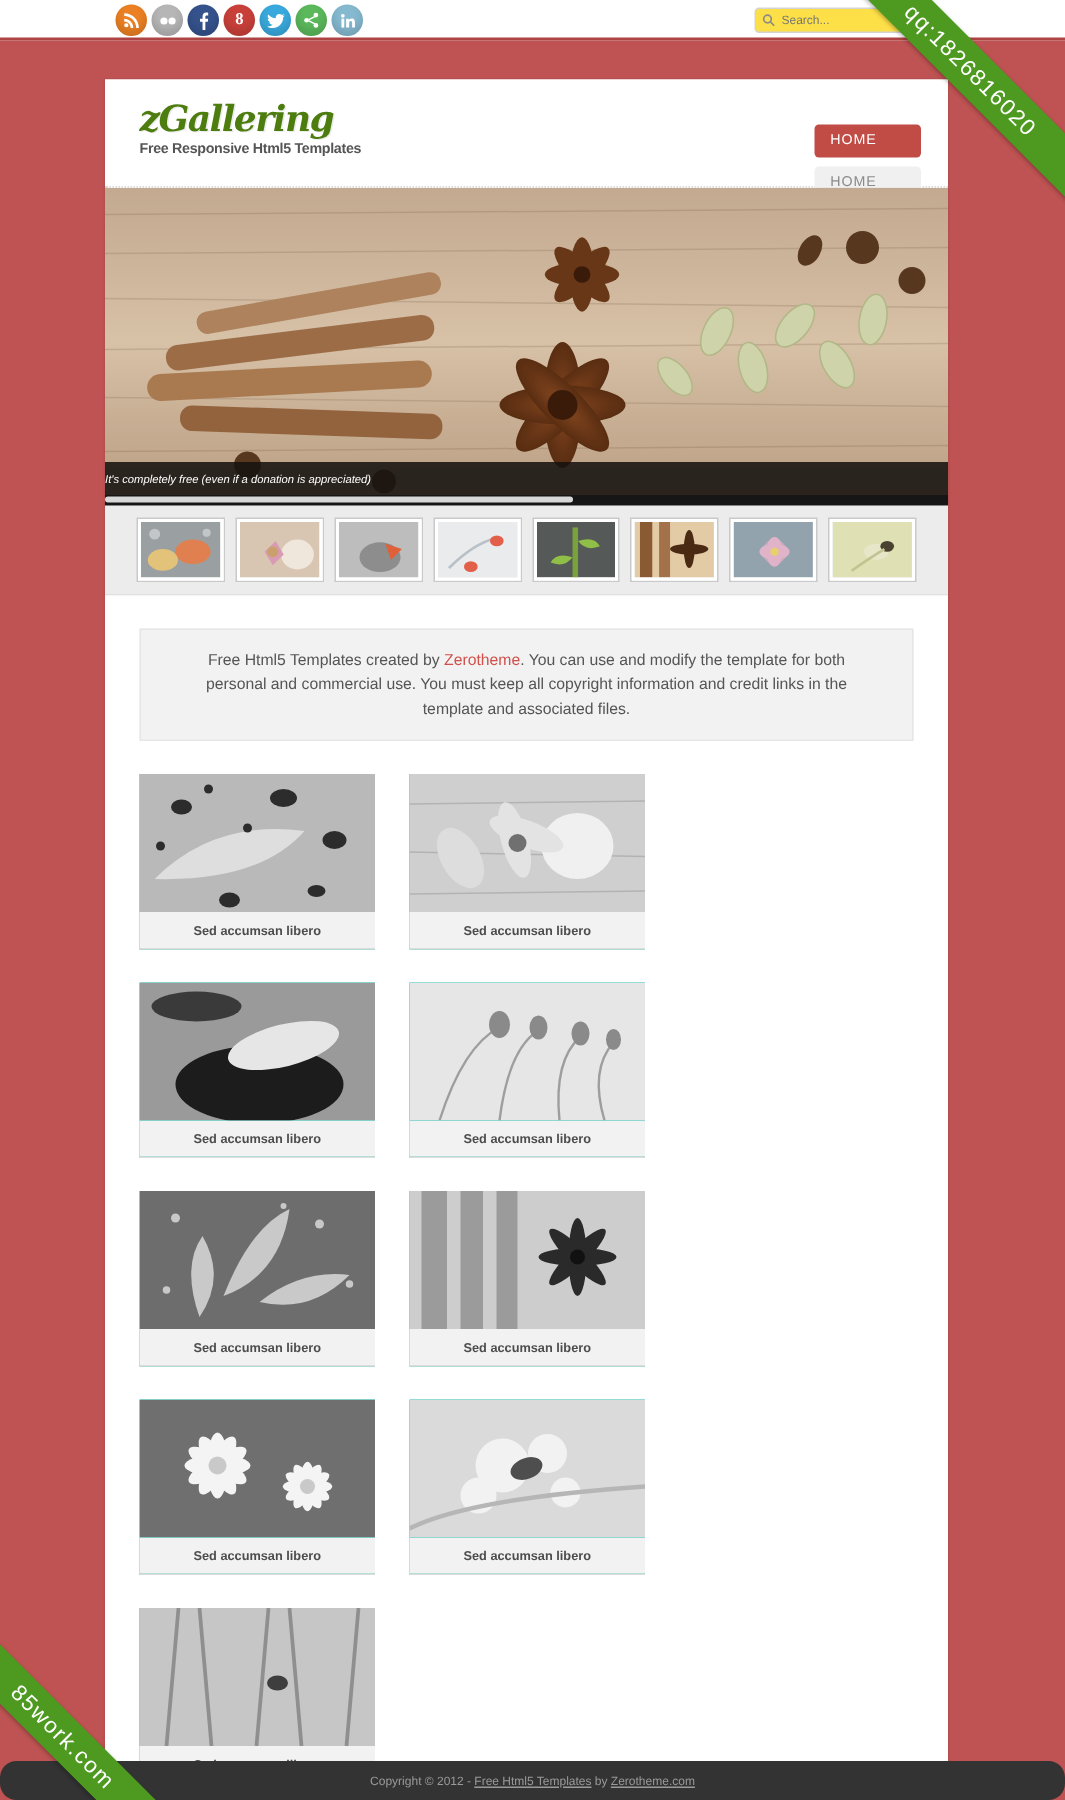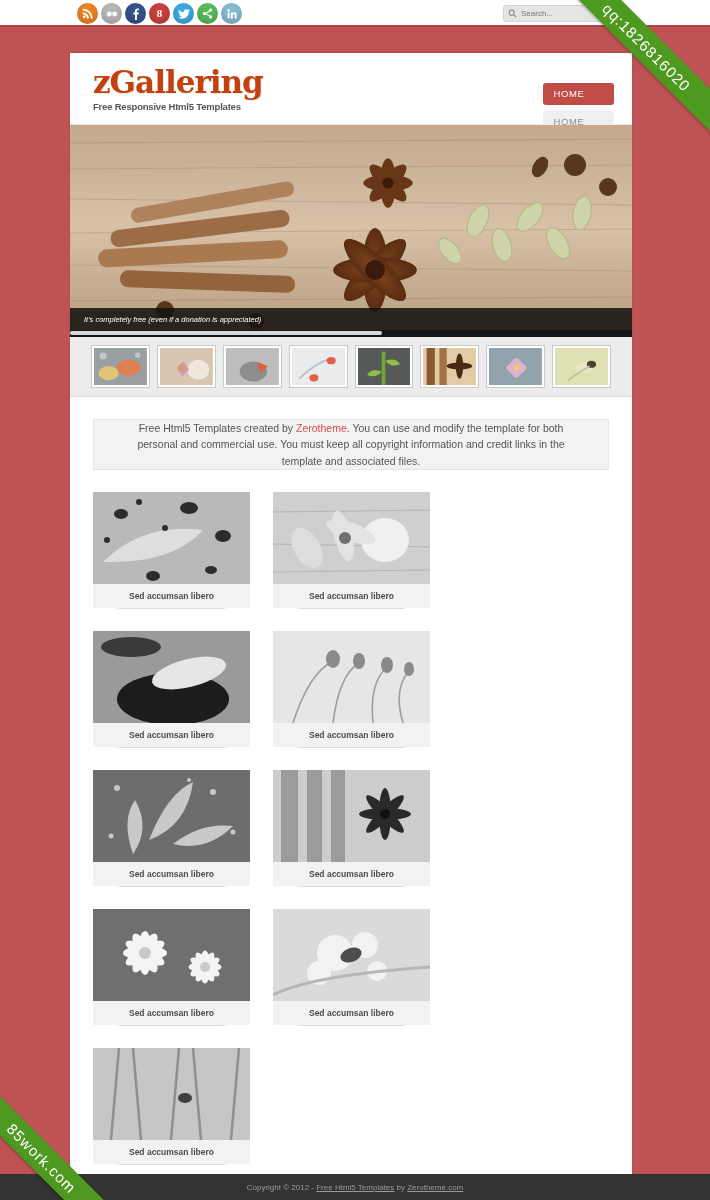--- a/index.html
+++ b/index.html
@@ -31,21 +31,21 @@
   .s-fb { background: #35528c; }
   .s-gplus { background: #c9403a; }
   .s-tw { background: #39a9dd; }
   .s-share { background: #5bb85b; }
   .s-in { background: #85b9cf; }
   .social svg { display:block; }
 
   .search-box {
     position: absolute; left: 503px; top: 5px;
     width: 122px; height: 17px;
-    background: #e5e5e5; border: 1px solid #d3d3d3; border-radius: 3px;
+    background: #fde047; border: 1px solid #d3d3d3; border-radius: 3px;
     display: flex; align-items: center; padding: 0 4px; gap: 4px;
   }
   .search-box .mag { width: 9px; height: 9px; flex: 0 0 auto; }
   .search-input {
     border: 0; background: transparent; outline: none;
     font-family: "Liberation Sans", sans-serif; font-size: 8px;
     color: #7b7b7b; width: 100%;
   }
 
   
@@ -57,22 +57,22 @@
 
   
   .header {
     height: 72px; position: relative;
     border-bottom: 1px dotted #d8d8d8;
     background: #fff;
   }
   .logo { position: absolute; left: 23px; top: 14px; }
   .logo-title {
     font-family: "DejaVu Serif", serif;
-    font-weight: bold; 
-    font-size: 31px; color: #c2410c; letter-spacing: -1px;
+    font-weight: bold; font-style: italic;
+    font-size: 24px; color: #4d7c0f; letter-spacing: -1px;
     line-height: 1;
     text-shadow: 1px 1px 0 rgba(0,0,0,.08);
   }
   .logo-sub {
     font-family: Liberation Sans, sans-serif;
     font-weight: bold; font-size: 9.5px; color: #555;
     letter-spacing: -0.2px; margin-top: 3px;
   }
   .nav { position: absolute; right: 18px; top: 30px; display: flex; gap: 6px; flex-direction: column; }
   .nav-item {
@@ -84,21 +84,21 @@
 
   
   .hero { position: relative; width: 562px; height: 205px; overflow: hidden; }
   .hero-img { position: absolute; inset: 0; }
   .hero-caption {
     position: absolute; left: 0; right: 0; bottom: 0; height: 22px;
     background: rgba(22,18,16,.88);
     display: flex; align-items: center;
   }
   .hero-caption span {
-    color: #fff; font-size: 7.5px; font-style: italic; padding-left: 14px;
+    color: #fff; font-size: 7.5px; font-style: italic; 
   }
   .hero-bar {
     position: relative; width: 562px; height: 7px; background: #161616;
   }
   .hero-bar .fill {
     position: absolute; left: 0; top: 1px; height: 4px; width: 312px;
     background: #d8d8d8; border-radius: 2px;
   }
 
   
@@ -108,45 +108,44 @@
   }
   .thumb {
     width: 58px; height: 41px; border: 2px solid #fff;
     box-shadow: 0 0 0 1px #c9c9c9; overflow: hidden; cursor: pointer;
   }
 
   
   .content { padding: 22px 23px 0; background: #fff; }
   .intro {
     background: #f2f2f2; border: 1px solid #e6e6e6;
-    padding: 0 28px; text-align: center;
+    padding: 12px 28px; text-align: center;
     font-size: 10.5px; color: #555; line-height: 1.55;
   }
   .intro a { color: #d0514b; text-decoration: none; }
 
   
   .gallery {
     display: flex; flex-wrap: wrap; gap: 22px 23px; padding: 22px 0 12px;
   }
   .g-item {
     width: 157px; background: #14b8a6;
     border-bottom: 1px solid #dcdcdc;
-    border-radius: 31px;
   }
   .g-img { width: 157px; height: 92px; overflow: hidden; display:block; }
   .g-cap {
     background: #f2f2f2; height: 24px;
     display: flex; align-items: center; justify-content: center;
     font-size: 8.5px; font-weight: bold; color: #4d4d4d;
   }
 
   
   .copyright {
     position: absolute; left: 0; bottom: 0; width: 710px; height: 26px;
-    background: #333333; display: flex; align-items: center; justify-content: center;
+    background: #333333; display: flex; align-items: center; justify-content: center; border-radius: 11px;
   }
   .copyright-text { font-size: 8px; color: #9a9a9a; }
   .copyright-text a { color: #9a9a9a; text-decoration: underline; }
 
   
   .ribbon {
     position: absolute; background: #4e9a20; color: #fff;
     font-size: 15px; font-family: "Liberation Sans", sans-serif;
     display: flex; align-items: center; justify-content: center;
     letter-spacing: 1px; white-space: nowrap;

